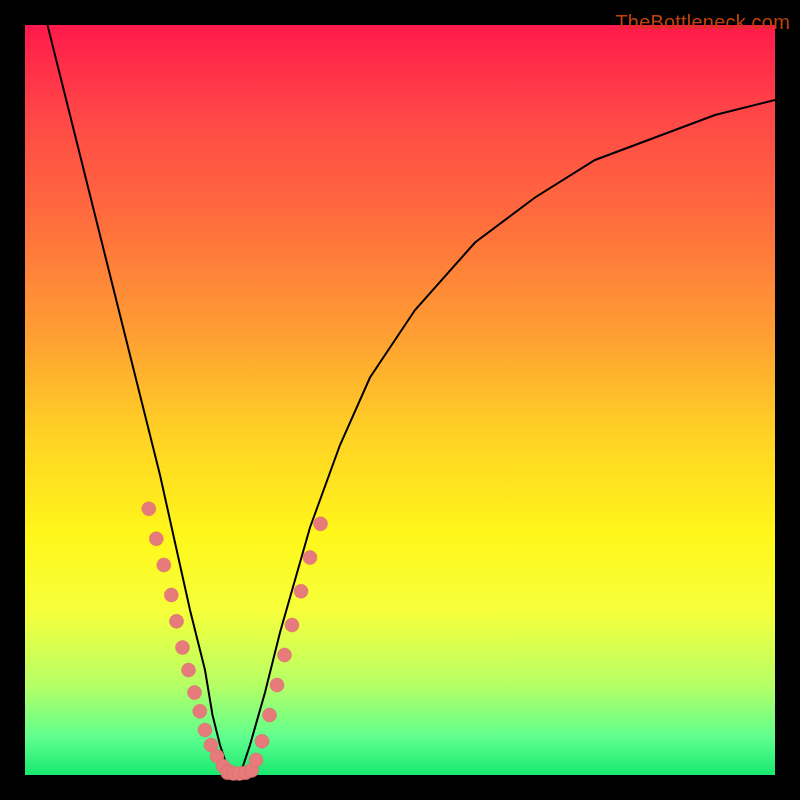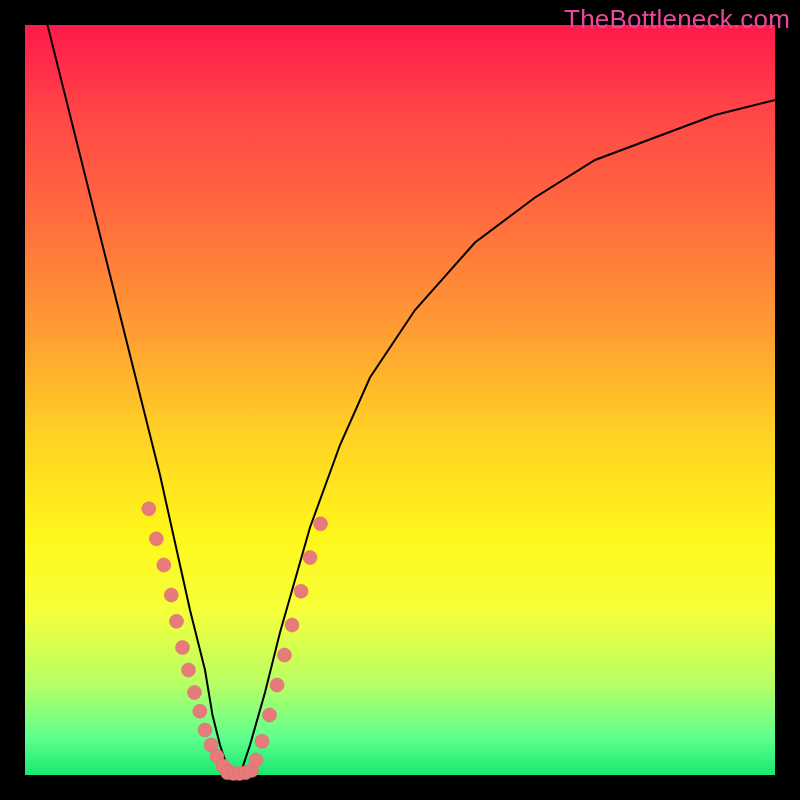--- a/index.html
+++ b/index.html
@@ -32,24 +32,24 @@
       #ff9a34 40%,
       #ffd324 55%,
       #fff71a 68%,
       #f6ff3a 78%,
       #b6ff66 88%,
       #5fff8e 95%,
       #18e86f 100%);
   }
   .watermark {
     position: absolute;
-    top: 4px;
+    top: 11px;
     right: 10px;
-    color: #ec4899;
-    font-size: 26px;
+    color: #c2410c;
+    font-size: 20px;
     font-weight: 500;
     letter-spacing: 0.2px;
     user-select: none;
   }
   svg.curve {
     position: absolute;
     top: 0;
     left: 0;
     width: 750px;
     height: 750px;

